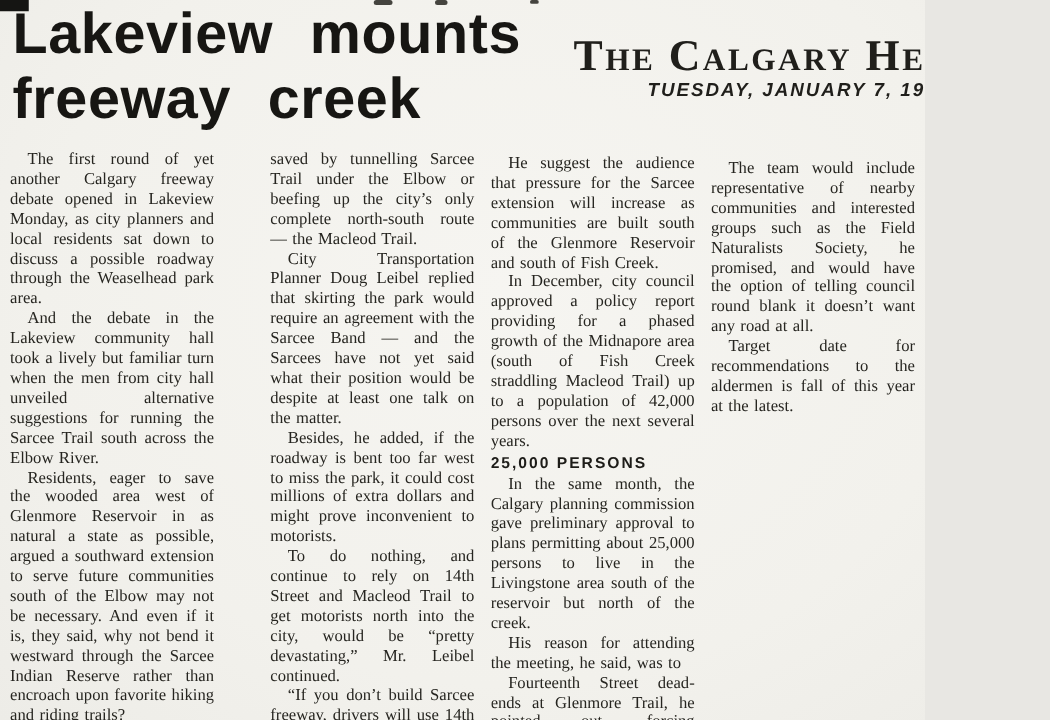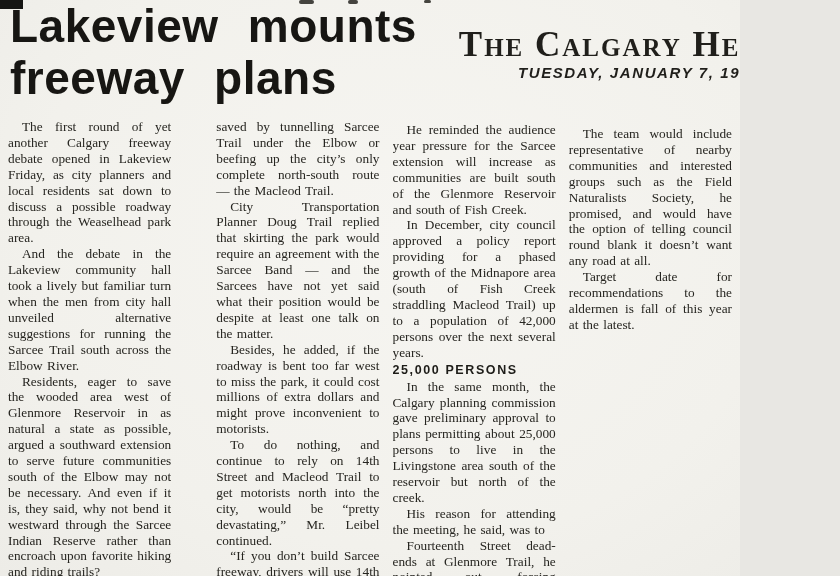--- a/index.html
+++ b/index.html
@@ -64,44 +64,44 @@
 
 <div class="page">
 
   <div class="corner-mark"></div>
   <div class="top-mark m1"></div>
   <div class="top-mark m2"></div>
   <div class="top-mark m3"></div>
 
   <div class="headline">
     <div class="hl-line">Lakeview mounts</div>
-    <div class="hl-line">freeway plans</div>
+    <div class="hl-line">freeway creek</div>
   </div>
 
   <div class="masthead">
     <div class="masthead-title">The Calgary Herald</div>
     <div class="masthead-date">TUESDAY, JANUARY 7, 1975</div>
   </div>
 
   <div class="article-body">
     <div class="col">
-        <p class="para indent">The first round of yet another Calgary freeway debate opened in Lakeview Friday, as city planners and local residents sat down to discuss a possible roadway through the Weaselhead park area.</p>
+        <p class="para indent">The first round of yet another Calgary freeway debate opened in Lakeview Monday, as city planners and local residents sat down to discuss a possible roadway through the Weaselhead park area.</p>
         <p class="para indent">And the debate in the Lakeview community hall took a lively but familiar turn when the men from city hall unveiled alternative suggestions for running the Sarcee Trail south across the Elbow River.</p>
         <p class="para indent">Residents, eager to save the wooded area west of Glenmore Reservoir in as natural a state as possible, argued a southward extension to serve future communities south of the Elbow may not be necessary. And even if it is, they said, why not bend it westward through the Sarcee Indian Reserve rather than encroach upon favorite hiking and riding trails?</p>
         <p class="para indent">Others even went so far as to suggest the park could be</p>
       </div>
     <div class="col">
         <p class="para">saved by tunnelling Sarcee Trail under the Elbow or beefing up the city’s only complete north-south route — the Macleod Trail.</p>
-        <p class="para indent">City Transportation Planner Doug Trail replied that skirting the park would require an agreement with the Sarcee Band — and the Sarcees have not yet said what their position would be despite at least one talk on the matter.</p>
+        <p class="para indent">City Transportation Planner Doug Leibel replied that skirting the park would require an agreement with the Sarcee Band — and the Sarcees have not yet said what their position would be despite at least one talk on the matter.</p>
         <p class="para indent">Besides, he added, if the roadway is bent too far west to miss the park, it could cost millions of extra dollars and might prove inconvenient to motorists.</p>
         <p class="para indent">To do nothing, and continue to rely on 14th Street and Macleod Trail to get motorists north into the city, would be “pretty devastating,” Mr. Leibel continued.</p>
         <p class="para indent">“If you don’t build Sarcee freeway, drivers will use 14th Street when that gets jammed, they’ll filter through the residential areas.”</p>
       </div>
     <div class="col">
-        <p class="para indent">He reminded the audience year pressure for the Sarcee extension will increase as communities are built south of the Glenmore Reservoir and south of Fish Creek.</p>
+        <p class="para indent">He suggest the audience that pressure for the Sarcee extension will increase as communities are built south of the Glenmore Reservoir and south of Fish Creek.</p>
         <p class="para indent">In December, city council approved a policy report providing for a phased growth of the Midnapore area (south of Fish Creek straddling Macleod Trail) up to a population of 42,000 persons over the next several years.</p>
         <h3 class="subhead">25,000 PERSONS</h3>
         <p class="para indent">In the same month, the Calgary planning commission gave preliminary approval to plans permitting about 25,000 persons to live in the Livingstone area south of the reservoir but north of the creek.</p>
         <p class="para indent">His reason for attending the meeting, he said, was to</p>
         <p class="para indent">Fourteenth Street dead-ends at Glenmore Trail, he pointed out, forcing northbound motorists to hop east or west to Elbow Drive or Crowchild Trail on trips to central parts of the city.</p>
       </div>
     <div class="col">
         <p class="para indent">The team would include representative of nearby communities and interested groups such as the Field Naturalists Society, he promised, and would have the option of telling council round blank it doesn’t want any road at all.</p>
         <p class="para indent">Target date for recommendations to the aldermen is fall of this year at the latest.</p>
       </div>

